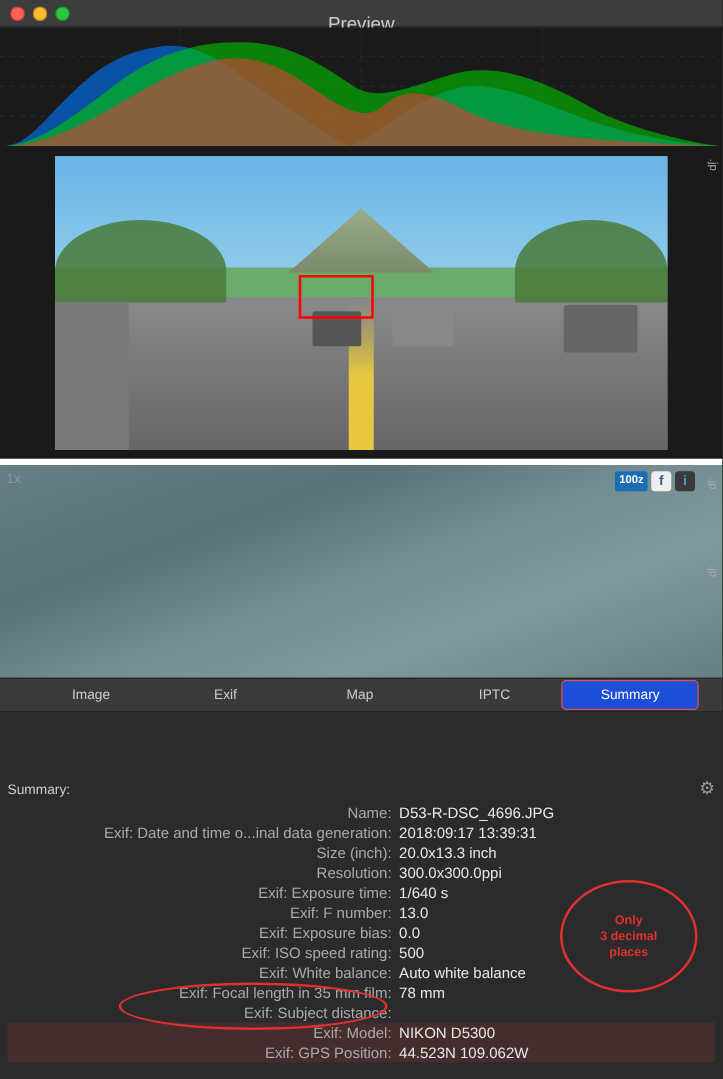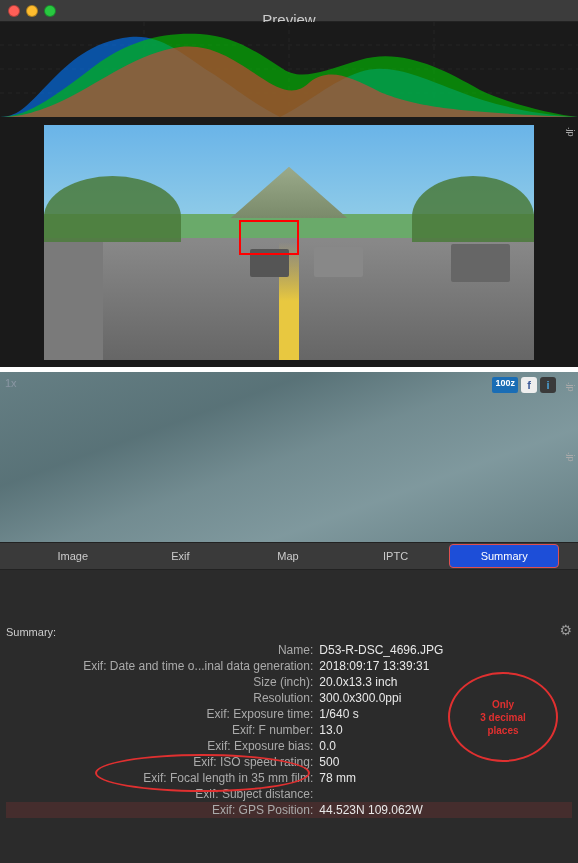--- a/index.html
+++ b/index.html
@@ -362,26 +362,34 @@
         </tr>
         <tr>
           <td>Exif: Exposure bias:</td>
           <td>0.0</td>
         </tr>
         <tr>
           <td>Exif: ISO speed rating:</td>
           <td>500</td>
         </tr>
         <tr>
+          <td>Exif: White balance:</td>
+          <td>Auto white balance</td>
+        </tr>
+        <tr>
           <td>Exif: Focal length in 35 mm film:</td>
           <td>78 mm</td>
         </tr>
         <tr>
           <td>Exif: Subject distance:</td>
           <td></td>
+        </tr>
+        <tr class="highlight-row">
+          <td>Exif: Model:</td>
+          <td>NIKON D5300</td>
         </tr>
         <tr class="highlight-row">
           <td>Exif: GPS Position:</td>
           <td>44.523N 109.062W</td>
         </tr>
       </tbody>
   </table>
 
   <div class="annotation-box">
     <div class="annotation-text">Only<br>3 decimal<br>places</div>

